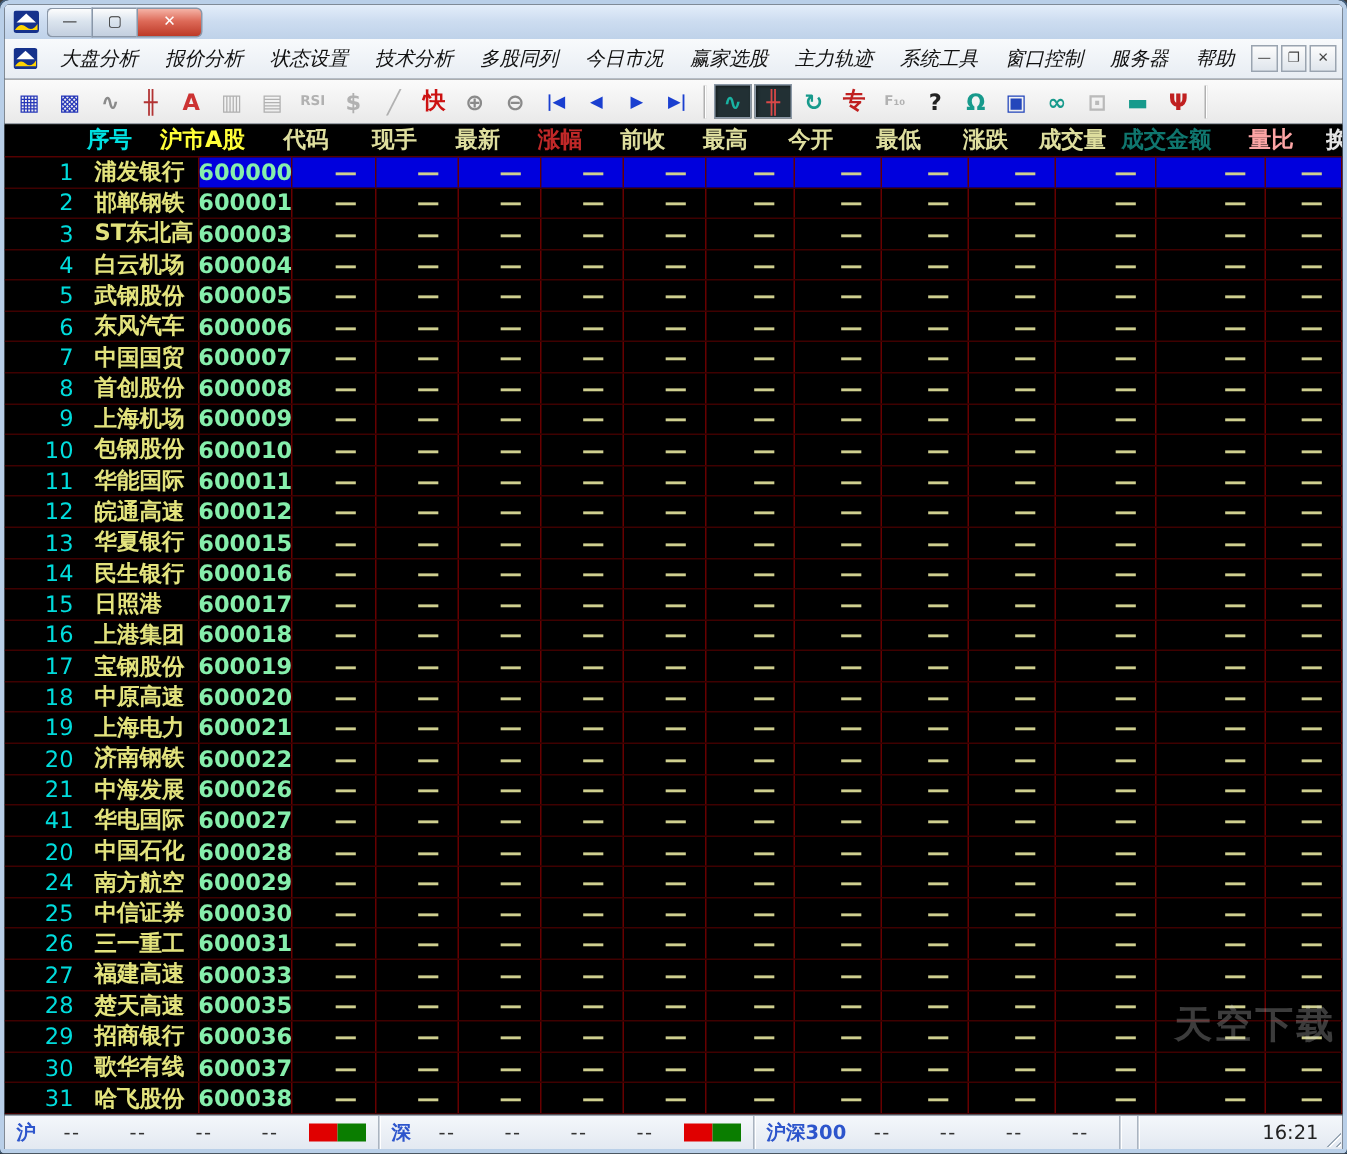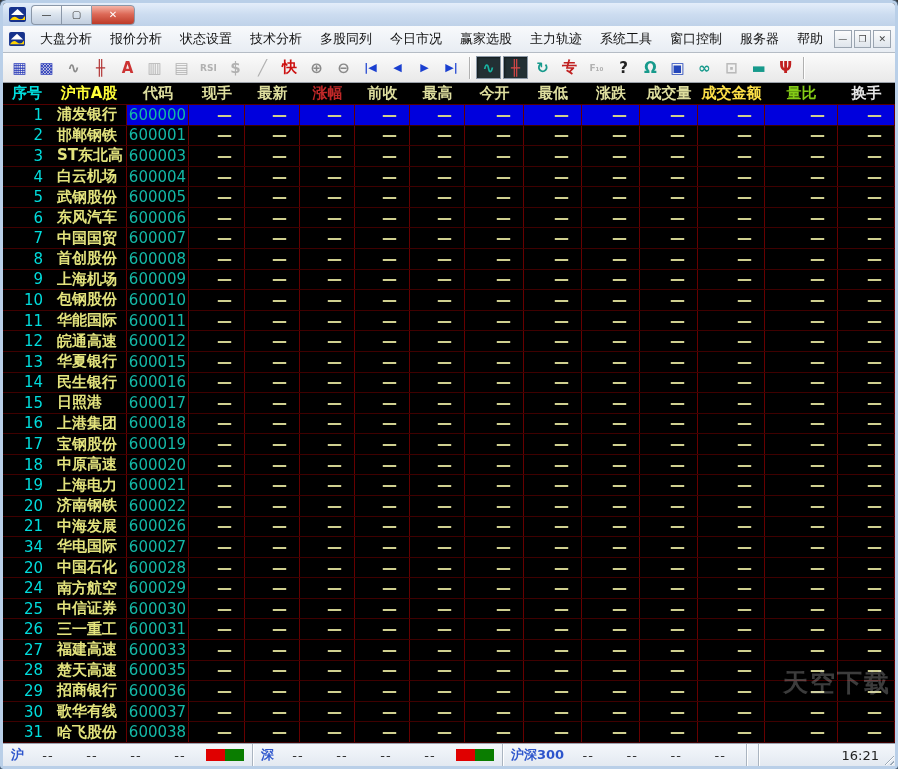--- a/index.html
+++ b/index.html
@@ -8,45 +8,45 @@
   .titlebar{height:23px;flex:0 0 23px;background:linear-gradient(#e4eefa,#ccdcf0 50%,#bfd2e9);display:flex;align-items:center;padding:0 4px;color:#111;font-size:13px;}
   .app-icon{width:17px;height:15px;margin:0 5px 0 2px;flex:0 0 auto;}
   .title-text{flex:1;white-space:nowrap;overflow:hidden;}
   .winbtns{display:flex;flex:0 0 auto;margin-right:2px;}
   .winbtn{width:29px;height:18px;border:1px solid #8a97a8;border-right-width:0;background:linear-gradient(#fdfdfd,#dbe4ee 45%,#c3cfdf);display:flex;align-items:center;justify-content:center;font-size:10px;color:#333;cursor:default;}
   .winbtn:first-child{border-radius:4px 0 0 4px;}
   .winbtn.close{width:42px;border-right-width:1px;border-radius:0 4px 4px 0;background:linear-gradient(#f5b3a6,#dd6a58 45%,#bd3a28);color:#fff;font-weight:bold;}
   
   .menubar{height:26px;flex:0 0 26px;background:linear-gradient(#f8fafc,#e8edf3);border-bottom:1px solid #b5bcc5;display:flex;align-items:center;padding:0 4px;font-size:13px;color:#111;}
   .menu-icon{width:16px;height:14px;margin:0 6px 0 2px;flex:0 0 auto;}
-  .menu-item{padding:3px 9px;white-space:nowrap;cursor:default;}
+  .menu-item{padding:3px 9px;white-space:nowrap;cursor:default;font-style:italic;}
   .menu-spacer{flex:1;}
   .mdibtn{width:22px;height:16px;border:1px solid #9aa4b0;background:linear-gradient(#fcfcfc,#dfe5ec);margin-left:2px;display:flex;align-items:center;justify-content:center;font-size:9px;color:#444;}
   
   .toolbar{height:29px;flex:0 0 29px;background:linear-gradient(#fbfbfb,#e9e9e9);border-bottom:1px solid #9aa0a8;display:flex;align-items:center;padding:0 3px;}
   .tb-btn{width:25px;height:23px;margin:0 1px;border:1px solid transparent;background:transparent;display:flex;align-items:center;justify-content:center;font-size:15px;font-weight:bold;font-family:"DejaVu Sans",sans-serif;padding:0;cursor:default;}
   .tb-btn.txt{font-size:9px;letter-spacing:0;}
   .tb-btn.nav{font-size:11px;}
   .tb-btn.pressed{border:1px solid #8b98a6;background:#223034;box-shadow:inset 1px 1px 2px rgba(0,0,0,.45);}
   .tb-btn.dis{opacity:.75;}
   .tb-sep{width:1px;height:22px;background:#b0b0b0;border-right:1px solid #fff;margin:0 4px;}
   
   .table{flex:1;display:flex;flex-direction:column;background:#000;overflow:hidden;position:relative;}
   .hrow{height:21px;flex:0 0 21px;display:flex;align-items:center;background:#000;border-bottom:1px solid #550000;}
   .hcell{font-weight:bold;font-size:15px;text-align:center;white-space:nowrap;overflow:hidden;}
   .rows{flex:1;display:flex;flex-direction:column;}
   .trow{flex:1;display:flex;align-items:stretch;border-bottom:1px solid #3f0000;}
   .tcell{display:flex;align-items:center;justify-content:flex-end;padding-right:12px;box-sizing:border-box;border-right:1px solid #670000;font-size:15px;white-space:nowrap;overflow:hidden;}
   .tcell.seq{justify-content:flex-end;padding-right:8px;color:#00dcdc;border-right:none;font-weight:400;}
   .tcell.name{justify-content:flex-start;padding-left:6px;padding-right:2px;color:#e3e37d;font-weight:600;}
-  .tcell.code{justify-content:center;padding-right:0;color:#14b8a6;font-weight:normal;}
+  .tcell.code{justify-content:center;padding-right:0;color:#86efac;font-weight:bold;}
   .tcell.dash{color:#cfcf8f;font-weight:bold;}
   .trow.selected .tcell.hl{background:#0000dd;}
   
-  .c0{width:48px;flex:0 0 48px;} .c1{width:76px;flex:0 0 76px;} .c2{width:62px;flex:0 0 62px;}
+  .c0{width:48px;flex:0 0 48px;padding-left:46px;} .c1{width:76px;flex:0 0 76px;} .c2{width:62px;flex:0 0 62px;}
   .c3{width:56px;flex:0 0 56px;} .c4{width:55px;flex:0 0 55px;} .c5{width:55px;flex:0 0 55px;}
   .c6{width:55px;flex:0 0 55px;} .c7{width:55px;flex:0 0 55px;} .c8{width:59px;flex:0 0 59px;}
   .c9{width:58px;flex:0 0 58px;} .c10{width:58px;flex:0 0 58px;} .c11{width:58px;flex:0 0 58px;}
   .c12{width:67px;flex:0 0 67px;} .c13{width:73px;flex:0 0 73px;} .c14{flex:1;}
   
   .tabbar{height:22px;flex:0 0 22px;background:#c7c3bc;border-top:1px solid #7a7a7a;display:flex;align-items:stretch;padding:1px 2px 0 2px;}
   .tab{width:79px;flex:0 0 79px;margin:0 -4px;display:flex;align-items:center;justify-content:center;font-size:13px;color:#111;background:#dad6cf;clip-path:polygon(13px 0,calc(100% - 13px) 0,100% 100%,0 100%);cursor:default;}
   .tab.active{background:#7d1418;color:#ffd94e;font-weight:bold;}
   
   .statusbar{height:22px;flex:0 0 22px;background:linear-gradient(#f4f7fb,#e3e9f1);border-top:1px solid #9aa4b0;display:flex;align-items:center;font-size:13px;color:#222;position:relative;}
@@ -146,22 +146,22 @@
         <span class="hcell c2" style="color: rgb(222, 222, 158);">代码</span>
         <span class="hcell c3" style="color: rgb(222, 222, 158);">现手</span>
         <span class="hcell c4" style="color: rgb(222, 222, 158);">最新</span>
         <span class="hcell c5" style="color: rgb(192, 40, 40);">涨幅</span>
         <span class="hcell c6" style="color: rgb(222, 222, 158);">前收</span>
         <span class="hcell c7" style="color: rgb(222, 222, 158);">最高</span>
         <span class="hcell c8" style="color: rgb(222, 222, 158);">今开</span>
         <span class="hcell c9" style="color: rgb(222, 222, 158);">最低</span>
         <span class="hcell c10" style="color: rgb(222, 222, 158);">涨跌</span>
         <span class="hcell c11" style="color: rgb(222, 222, 158);">成交量</span>
-        <span class="hcell c12" style="color: #fde047;">成交金额</span>
-        <span class="hcell c13" style="color: #84cc16;">量比</span>
+        <span class="hcell c12" style="color: #0f766e;">成交金额</span>
+        <span class="hcell c13" style="color: #fca5a5;">量比</span>
         <span class="hcell c14" style="color: #e5e5e5;">换手</span>
       </div>
     <div class="rows" id="rows">
         <div class="trow selected">
           <span class="tcell seq c0">1</span>
           <span class="tcell name c1">浦发银行</span>
           <span class="tcell code hl c2">600000</span>
           <span class="tcell dash hl c3">—</span>
           <span class="tcell dash hl c4">—</span>
           <span class="tcell dash hl c5">—</span>
@@ -509,21 +509,21 @@
           <span class="tcell dash hl c7">—</span>
           <span class="tcell dash hl c8">—</span>
           <span class="tcell dash hl c9">—</span>
           <span class="tcell dash hl c10">—</span>
           <span class="tcell dash hl c11">—</span>
           <span class="tcell dash hl c12">—</span>
           <span class="tcell dash hl c13">—</span>
           <span class="tcell dash hl c14">—</span>
         </div>
         <div class="trow">
-          <span class="tcell seq c0">34</span>
+          <span class="tcell seq c0">41</span>
           <span class="tcell name c1">华电国际</span>
           <span class="tcell code hl c2">600027</span>
           <span class="tcell dash hl c3">—</span>
           <span class="tcell dash hl c4">—</span>
           <span class="tcell dash hl c5">—</span>
           <span class="tcell dash hl c6">—</span>
           <span class="tcell dash hl c7">—</span>
           <span class="tcell dash hl c8">—</span>
           <span class="tcell dash hl c9">—</span>
           <span class="tcell dash hl c10">—</span>

